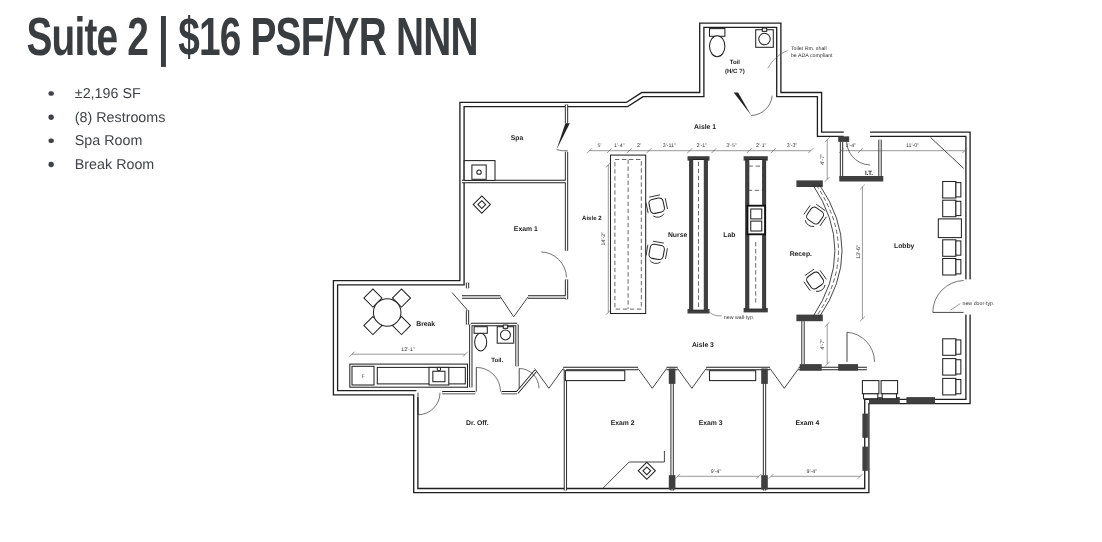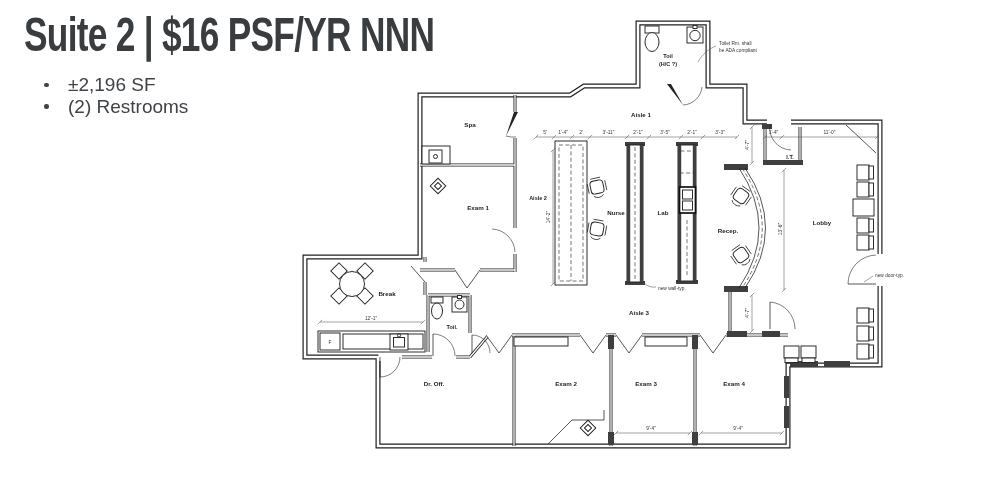--- a/index.html
+++ b/index.html
@@ -11,21 +11,21 @@
   .left-panel{position:absolute;left:24px;top:6px;width:300px;}
   .page-title{
     margin:0 0 12px 0;
     font-size:49px;font-weight:800;letter-spacing:-1px;white-space:nowrap;
     color:var(--title_text,#393d40);
     transform:scaleX(.72);transform-origin:0 0;
   }
   .feature-list{list-style:none;margin:10px 0 0 0;padding:0;}
   .feature-list li{
     position:relative;padding-left:44px;margin:0;height:21.5px;line-height:21.5px;
-    font-size:19px;color:var(--body_text,#3f4347);
+    font-size:13px;color:var(--body_text,#3f4347);
   }
   .feature-list li::before{
     content:"";position:absolute;left:20px;top:8.5px;width:4.5px;height:4.5px;
     border-radius:50%;background:var(--body_text,#3f4347);
   }
   .plan-svg{position:absolute;left:0;top:0;}
   svg .wd{stroke:var(--wall,#1f1f1f);fill:none;}
   svg .ww{stroke:#fff;fill:none;}
   svg .thin{stroke:var(--wall,#1f1f1f);fill:none;stroke-width:.75;}
   svg .arc{stroke:#2a2a2a;fill:none;stroke-width:.6;}
@@ -40,21 +40,23 @@
   svg text.dimt{font-size:4.8px;font-weight:normal;fill:#333;text-anchor:middle;}
   svg text.ann{font-size:4.8px;font-weight:normal;fill:#333;text-anchor:start;}
 </style>
 </head>
 <body>
 
 <div class="left-panel">
   <h1 class="page-title">Suite 2 | $16 PSF/YR NNN</h1>
   <ul class="feature-list">
     <li>±2,196 SF</li>
-    <li>(2) Restrooms</li>
+    <li>(8) Restrooms</li>
+    <li>Spa Room</li>
+    <li>Break Room</li>
   </ul>
 </div>
 
 <svg class="plan-svg" width="1002" height="493" viewBox="0 0 1002 493">
 
   <g>
     <path class="wd" stroke-width="5" d="M 420,95 H 570 L 584,86 H 638 V 23 H 708 V 86 H 745 V 122 H 880 V 365 H 788 V 446 H 378 V 357 H 305 V 257 H 420 Z"></path>
     <path class="ww" stroke-width="2.6" d="M 420,95 H 570 L 584,86 H 638 V 23 H 708 V 86 H 745 V 122 H 880 V 365 H 788 V 446 H 378 V 357 H 305 V 257 H 420 Z"></path>
   </g>
 

